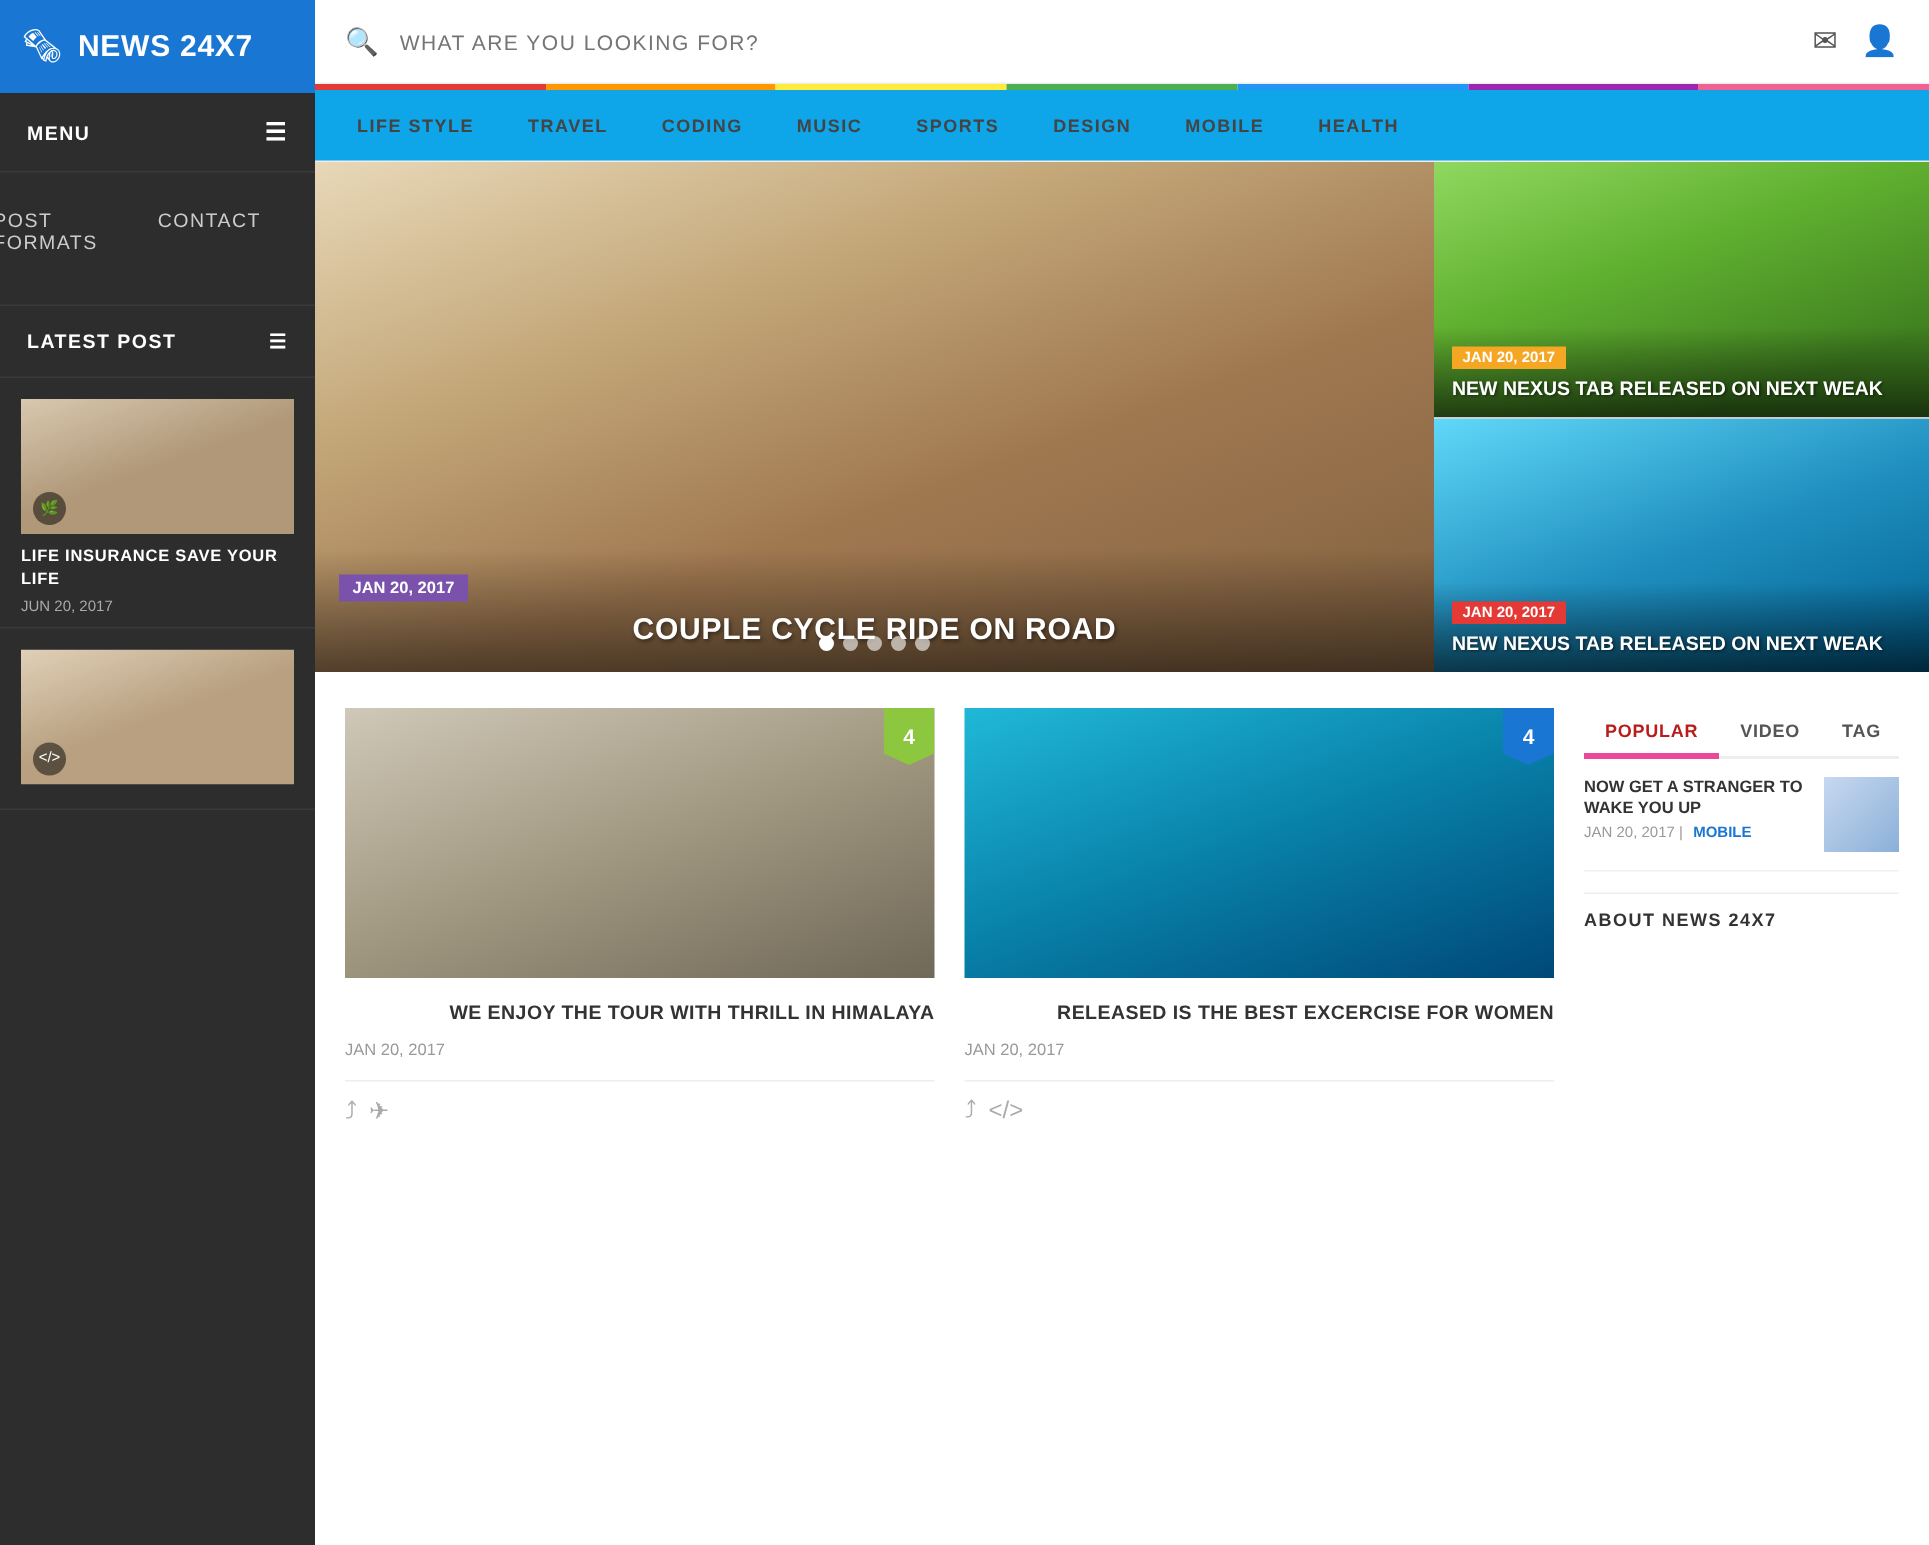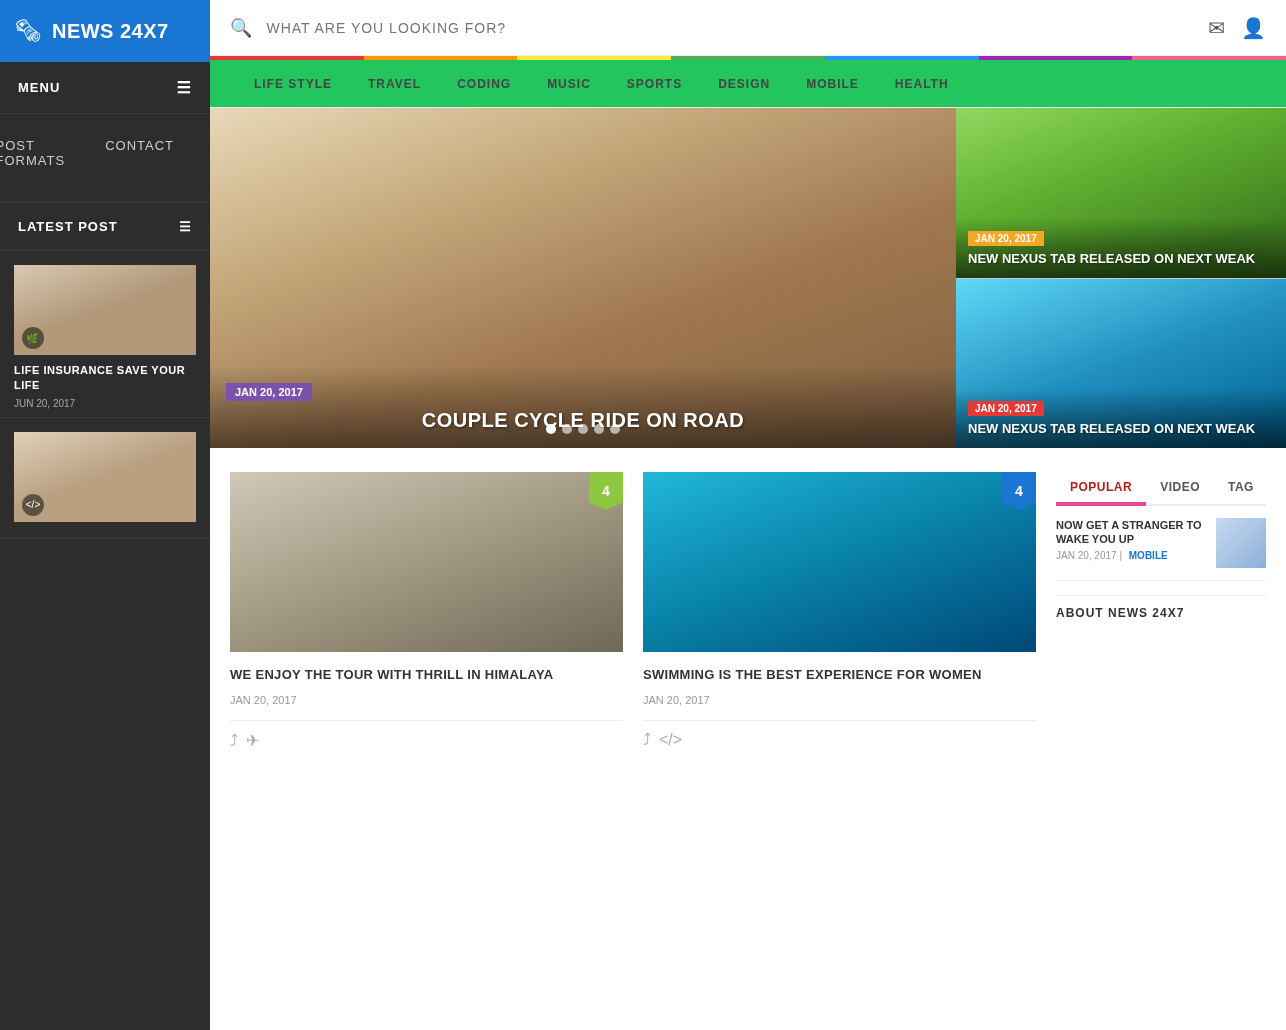--- a/index.html
+++ b/index.html
@@ -142,24 +142,24 @@
 
     
     #color-bar {
       height: 4px;
       display: flex;
     }
     #color-bar span { flex: 1; }
 
     
     #nav-tabs {
-      background: #22c55e;
-      display: flex;
-      align-items: center;
-      padding: 0 26px;
+      background: #0ea5e9;
+      display: flex;
+      align-items: center;
+      padding: 0 10px;
       border-bottom: 1px solid #eee;
       height: 48px;
     }
     .nav-tab {
       padding: 14px 18px;
       font-size: 12px;
       letter-spacing: 1px;
       font-weight: bold;
       color: #444;
       cursor: pointer;
@@ -319,20 +319,21 @@
       clip-path: polygon(0 0, 100% 0, 100% 80%, 50% 100%, 0 80%);
     }
     .article-badge.blue { background: #1976d2; }
     .article-title {
       font-size: 13px;
       font-weight: bold;
       color: #333;
       margin-bottom: 10px;
       line-height: 1.4;
       letter-spacing: 0.3px;
+      text-align: right;
     }
     .article-date {
       font-size: 11px;
       color: #999;
       margin-bottom: 14px;
     }
     .article-footer {
       display: flex;
       align-items: center;
       gap: 8px;
@@ -576,21 +577,21 @@
           <span class="share-icon">⤴</span>
           <span class="share-icon">✈</span>
         </div>
       </div>
 
       <div class="article-card">
         <div class="article-thumb article-thumb-2">
           <div class="photo-swim"></div>
           <div class="article-badge blue">4</div>
         </div>
-        <div class="article-title">SWIMMING IS THE BEST EXPERIENCE FOR WOMEN</div>
+        <div class="article-title">RELEASED IS THE BEST EXCERCISE FOR WOMEN</div>
         <div class="article-date">JAN 20, 2017</div>
         <div class="article-footer">
           <span class="share-icon">⤴</span>
           <span class="share-icon">&lt;/&gt;</span>
         </div>
       </div>
     </div>
 
     <div id="right-sidebar">
       <div class="tabs-header">

